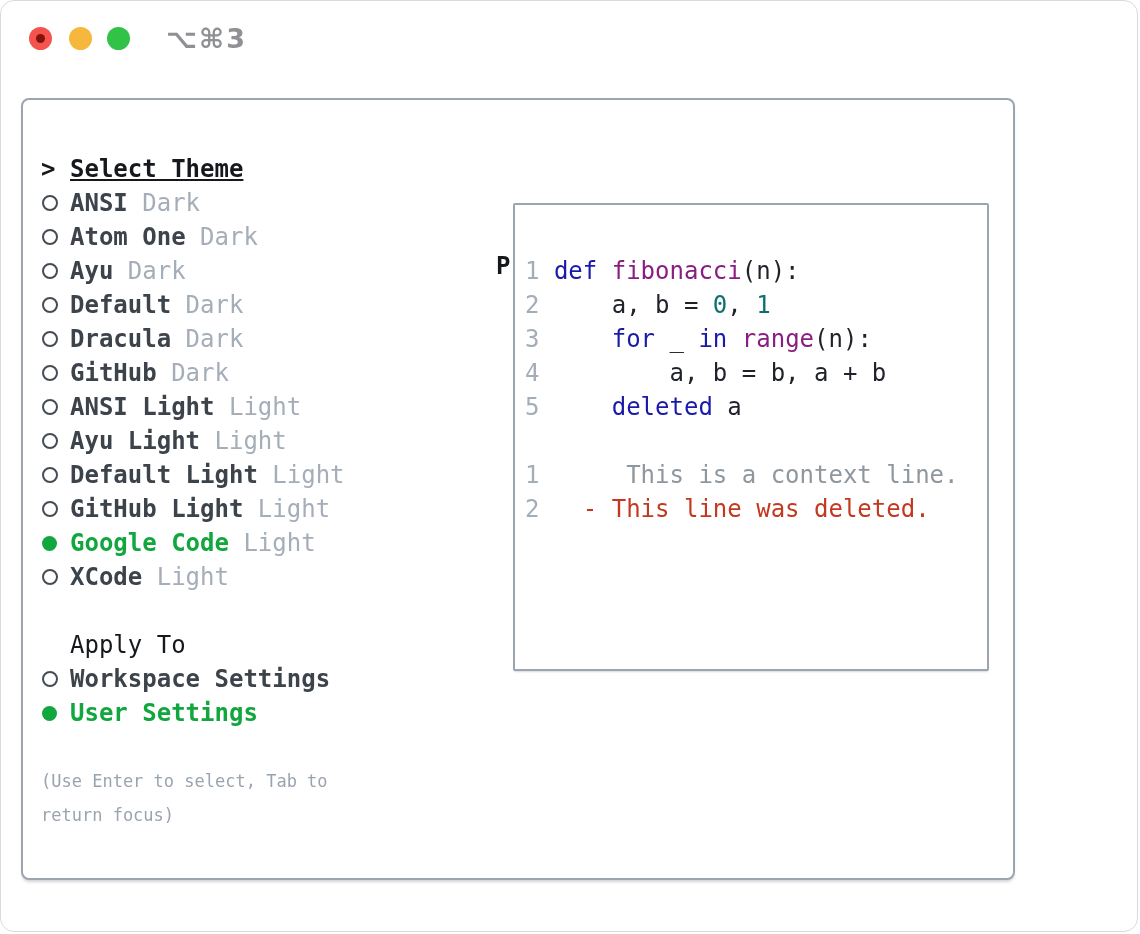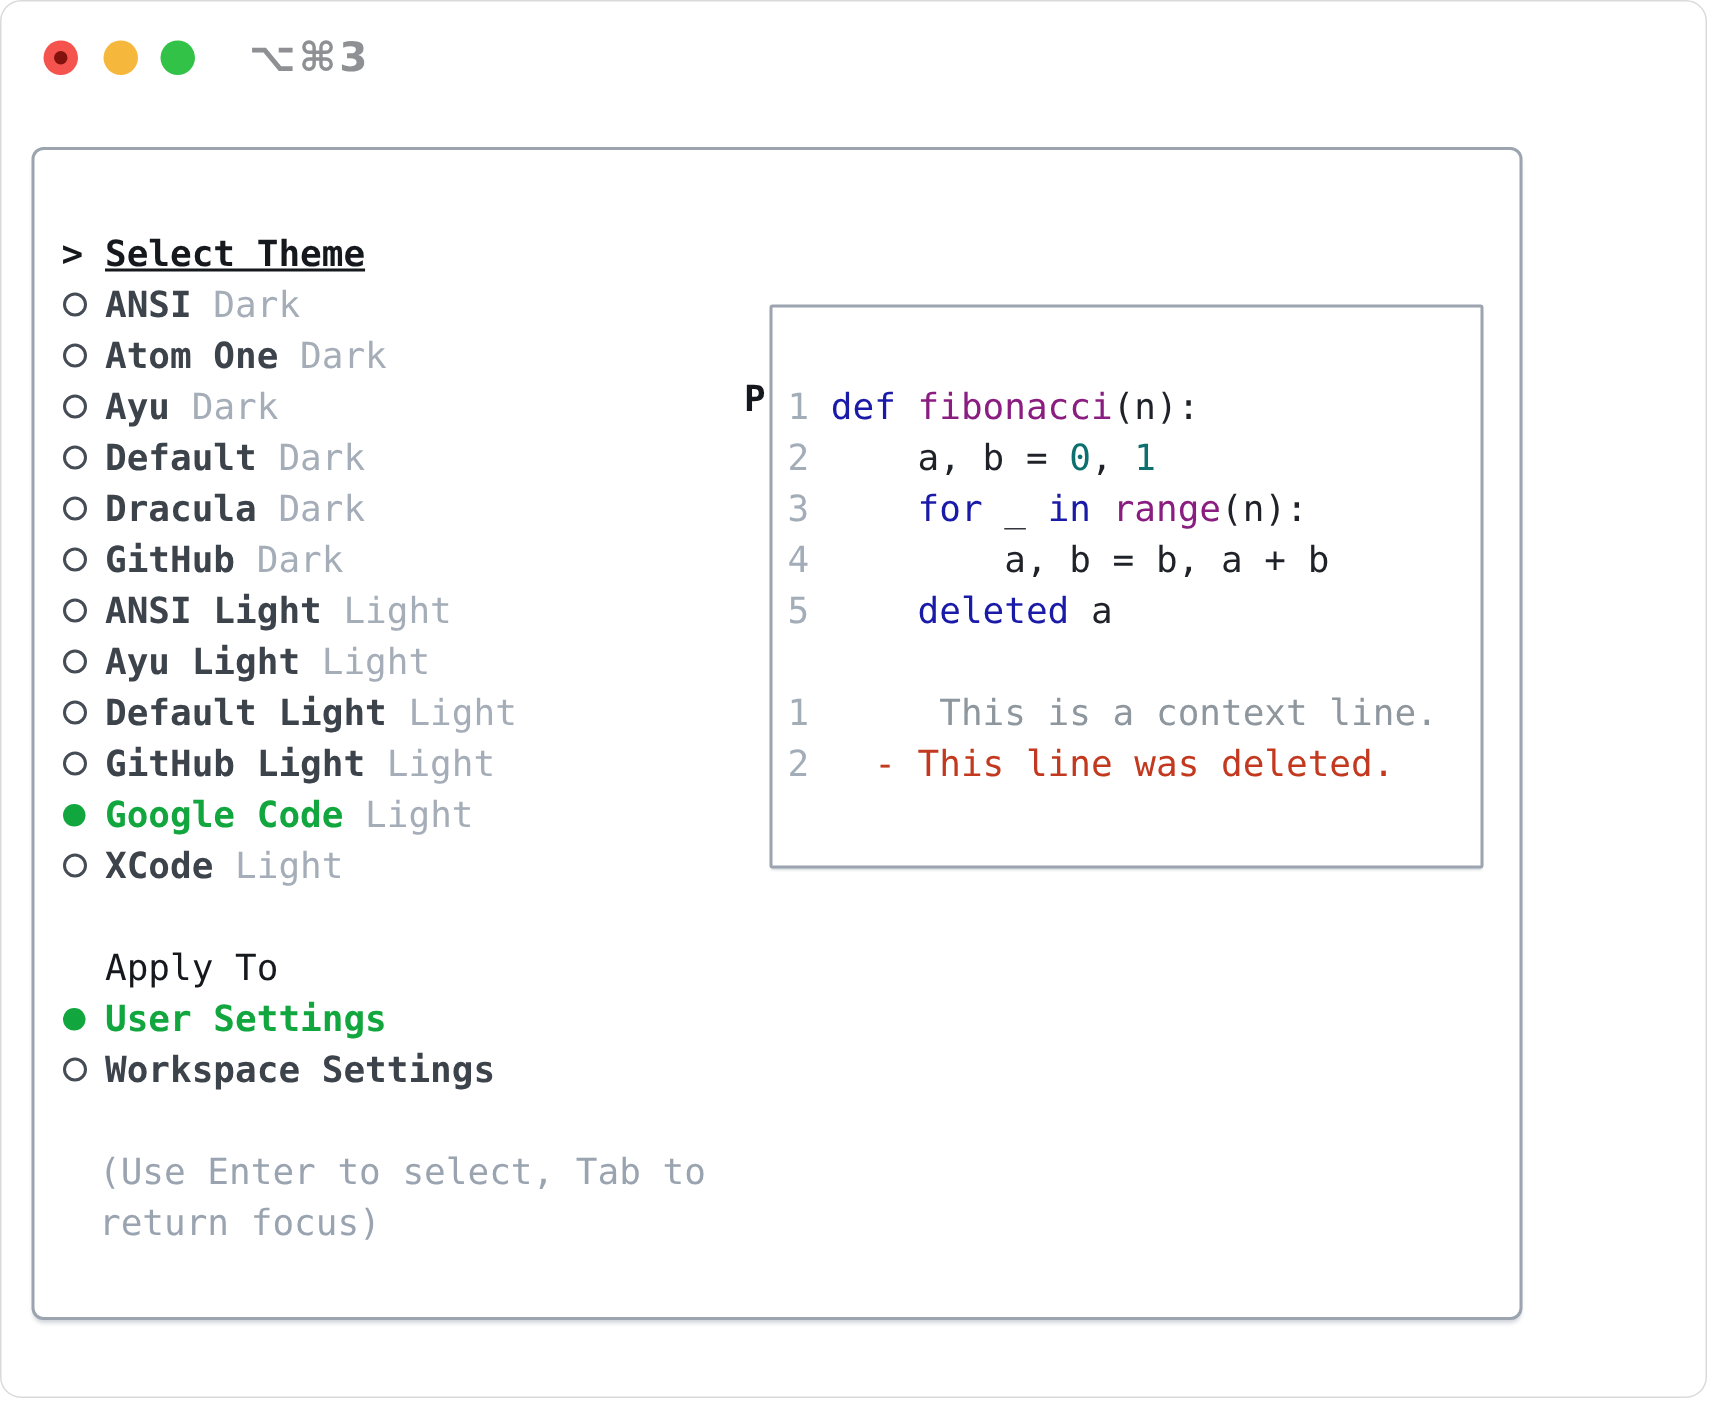--- a/index.html
+++ b/index.html
@@ -30,25 +30,25 @@
   .row{display:flex;align-items:center;height:34px;font-size:24px;white-space:pre;}
   .marker{width:29px;flex:0 0 29px;display:flex;align-items:center;}
   .ring{width:12px;height:12px;border:2.5px solid #454c55;border-radius:50%;box-sizing:content-box;margin-left:1px;}
   .dot{width:15px;height:15px;border-radius:50%;background:var(--green);margin-left:1px;}
   .prompt{font-weight:bold;color:var(--ink);}
   .hdr{font-weight:bold;color:var(--ink);text-decoration:underline;}
   .hdr2{color:var(--ink);}
   .item-name{color:var(--item);font-weight:bold;}
   .item-name.sel{color:var(--green);}
   .variant{color:var(--muted);}
-  .help-row{height:34px;line-height:34px;font-size:24px;color:var(--help);white-space:pre;margin-left:25px;}
+  .help-row{height:34px;line-height:34px;font-size:17px;color:var(--help);white-space:pre;}
   
   .preview-title{position:absolute;left:473px;top:149px;height:34px;line-height:34px;font-size:24px;font-weight:bold;color:var(--ink);}
   .preview-box{
-    position:absolute;left:490px;top:103px;width:476px;height:376px;box-sizing:border-box;
+    position:absolute;left:490px;top:103px;width:476px;height:468px;box-sizing:border-box;
     border:2px solid var(--border);border-radius:2px;background:#fff;
     box-shadow:0 2px 2px -1px rgba(150,160,172,.4);
   }
   .codewrap{padding:49px 0 0 10px;}
   .pline{height:34px;line-height:34px;font-size:24px;white-space:pre;}
   .lnum{color:var(--lnum);}
   .tok-kw{color:var(--kw);}
   .tok-fn{color:var(--fn);}
   .tok-lit{color:var(--lit);}
   .tok-plain{color:var(--plain);}
@@ -78,22 +78,22 @@
         <div class="row"><span class="marker"><span class="ring"></span></span><span class="item-name">Dracula</span><span class="variant"> Dark</span></div>
         <div class="row"><span class="marker"><span class="ring"></span></span><span class="item-name">GitHub</span><span class="variant"> Dark</span></div>
         <div class="row"><span class="marker"><span class="ring"></span></span><span class="item-name">ANSI Light</span><span class="variant"> Light</span></div>
         <div class="row"><span class="marker"><span class="ring"></span></span><span class="item-name">Ayu Light</span><span class="variant"> Light</span></div>
         <div class="row"><span class="marker"><span class="ring"></span></span><span class="item-name">Default Light</span><span class="variant"> Light</span></div>
         <div class="row"><span class="marker"><span class="ring"></span></span><span class="item-name">GitHub Light</span><span class="variant"> Light</span></div>
         <div class="row"><span class="marker"><span class="dot"></span></span><span class="item-name sel">Google Code</span><span class="variant"> Light</span></div>
         <div class="row"><span class="marker"><span class="ring"></span></span><span class="item-name">XCode</span><span class="variant"> Light</span></div>
         <div class="row"></div>
         <div class="row"><span class="marker"></span><span class="hdr2">Apply To</span></div>
+        <div class="row"><span class="marker"><span class="ring"></span></span><span class="item-name">Workspace Settings</span></div>
         <div class="row"><span class="marker"><span class="dot"></span></span><span class="item-name sel">User Settings</span></div>
-        <div class="row"><span class="marker"><span class="ring"></span></span><span class="item-name">Workspace Settings</span></div>
         <div class="row"></div>
         <div class="help-row">(Use Enter to select, Tab to</div>
         <div class="help-row">return focus)</div>
       </div>
     <div class="preview-title">Preview</div>
     <div class="preview-box">
       <div class="codewrap" id="codewrap">
           <div class="pline"><span class="lnum">1</span> <span class="tok-kw">def</span><span class="tok-plain"> </span><span class="tok-fn">fibonacci</span><span class="tok-plain">(n):</span></div>
           <div class="pline"><span class="lnum">2</span> <span class="tok-plain">    a, b = </span><span class="tok-lit">0</span><span class="tok-plain">, </span><span class="tok-lit">1</span></div>
           <div class="pline"><span class="lnum">3</span> <span class="tok-plain">    </span><span class="tok-kw">for</span><span class="tok-plain"> _ </span><span class="tok-kw">in</span><span class="tok-plain"> </span><span class="tok-fn">range</span><span class="tok-plain">(n):</span></div>

